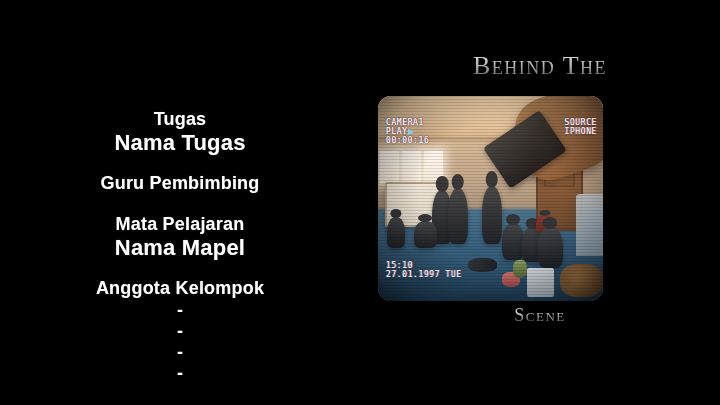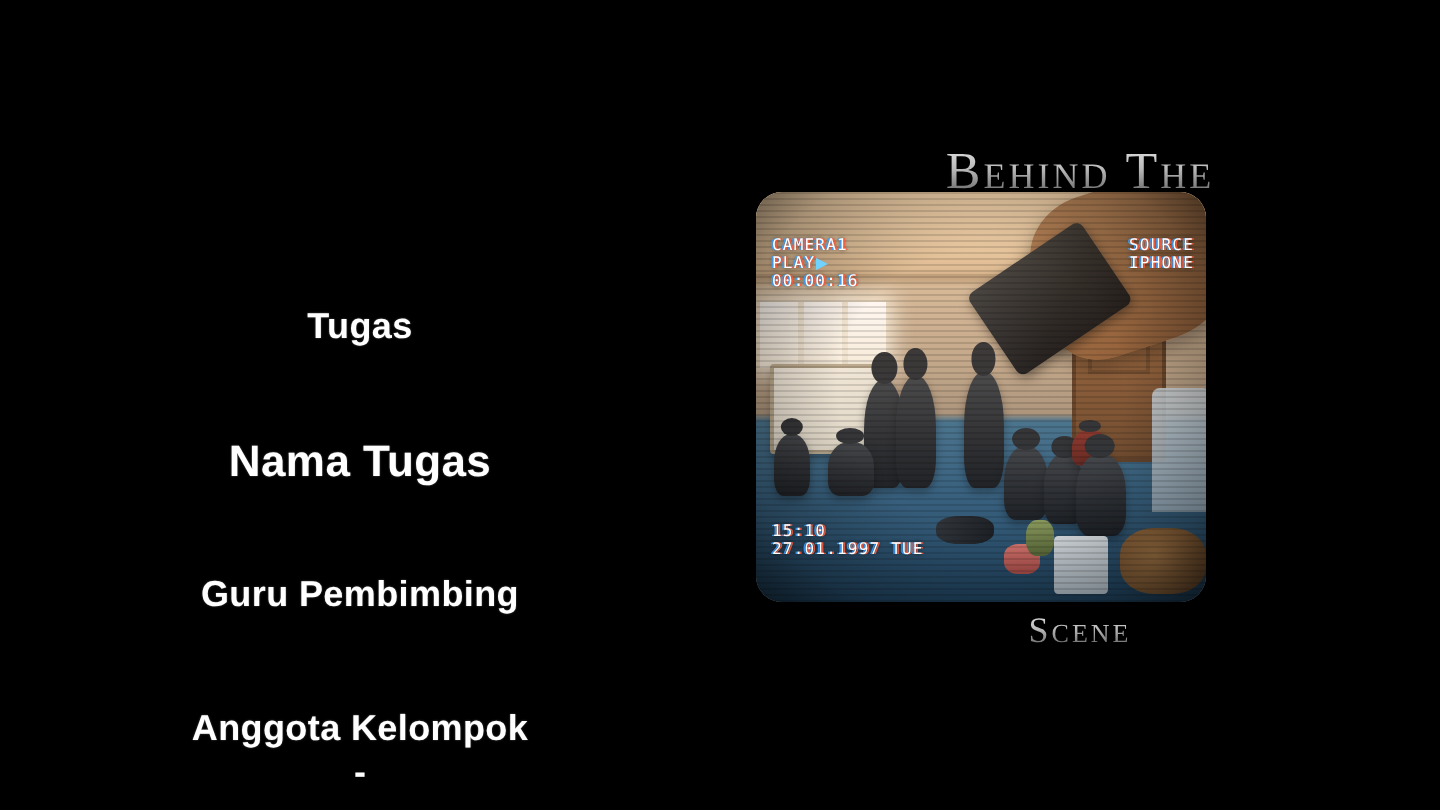--- a/index.html
+++ b/index.html
@@ -26,21 +26,20 @@
   .credit-group { margin-bottom:18px; }
   .credit-line {
     font-family:"Liberation Sans", sans-serif;
     font-weight:bold;
     font-size:18px;
     line-height:23px;
     letter-spacing:0.2px;
     color:#ffffff;
     text-shadow:0 0 1px rgba(255,255,255,0.35);
     white-space:nowrap;
-    margin-top:44px;
   }
   .credit-line.heading { font-size:18px; }
   .credit-line.value   { font-size:22px; }
   .member-line {
     font-family:"Liberation Sans", sans-serif;
     font-weight:bold;
     font-size:18px;
     line-height:21px;
     color:#ffffff;
   }
@@ -59,21 +58,21 @@
     font-variant:small-caps;
     font-weight:400;
     letter-spacing:1.5px;
     background:linear-gradient(180deg,#e8e8e8 0%,#b9b9b9 45%,#7d7d7d 75%,#a8a8a8 100%);
     -webkit-background-clip:text;
     background-clip:text;
     color:#b5b5b5;
     -webkit-text-fill-color:transparent;
   }
   #title-top {
-    top:71px;
+    top:51px;
     font-size:26px;
   }
   #title-bottom {
     top:305px;
     font-size:18px;
   }
 
   
   #photo-frame {
     position:absolute;
@@ -232,20 +231,24 @@
 
     <div class="credit-group">
       <div class="credit-line heading">Tugas</div>
       <div class="credit-line value">Nama Tugas</div>
     </div>
 
     <div class="credit-group">
       <div class="credit-line heading">Guru Pembimbing</div>
     </div>
 
+    <div class="credit-group">
+      <div class="credit-line heading">Mata Pelajaran</div>
+      <div class="credit-line value">Nama Mapel</div>
+    </div>
 
     <div class="credit-group">
       <div class="credit-line heading">Anggota Kelompok</div>
       <div class="member-line">-</div>
       <div class="member-line">-</div>
       <div class="member-line">-</div>
       <div class="member-line">-</div>
     </div>
 
   </div>

